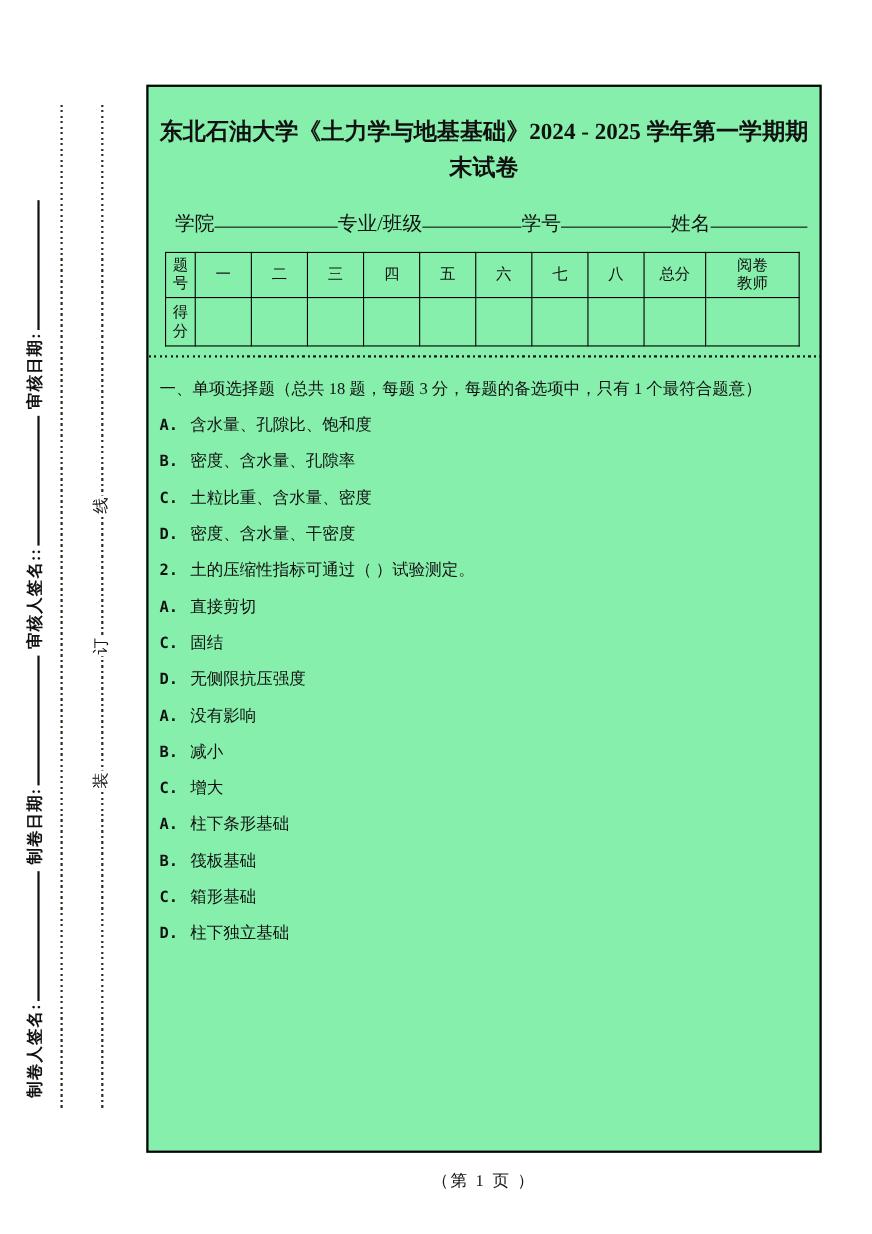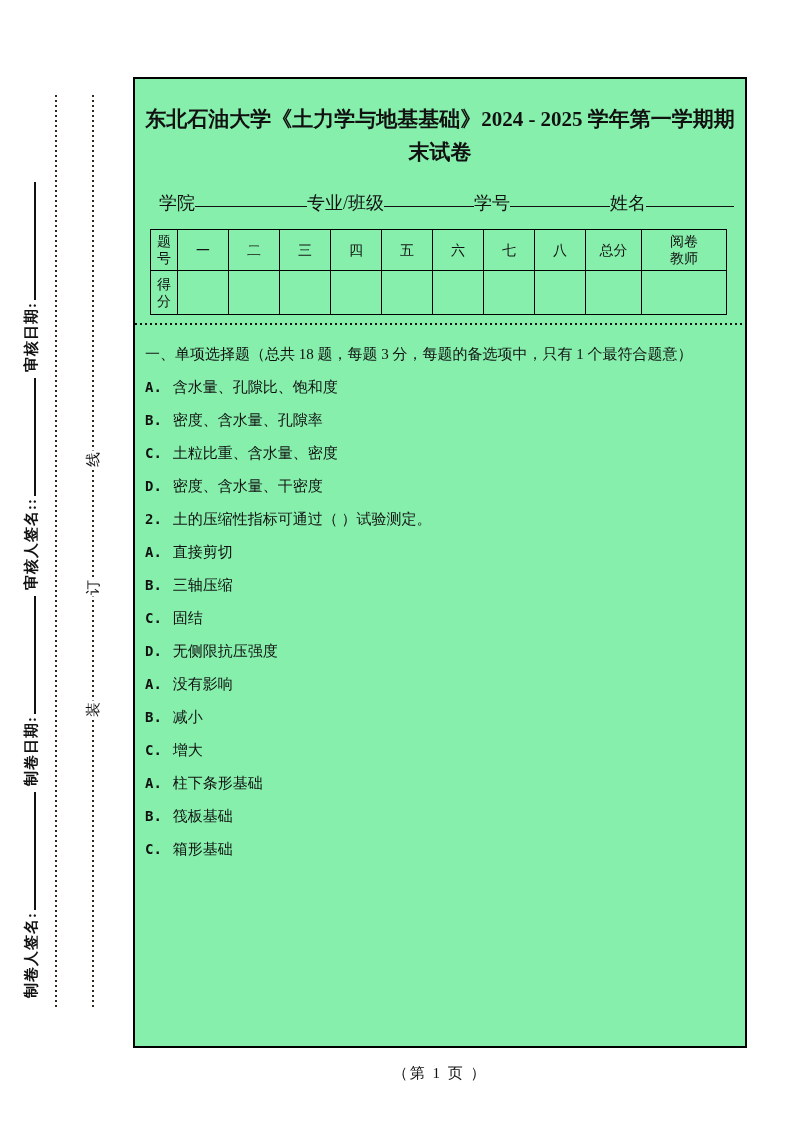--- a/index.html
+++ b/index.html
@@ -153,28 +153,28 @@
   <div class="qarea">
     <p class="ln">一、单项选择题（总共 18 题，每题 3 分，每题的备选项中，只有 1 个最符合题意）</p>
 
     <p class="ln"><span class="okey">A.</span><span>含水量、孔隙比、饱和度</span></p>
     <p class="ln"><span class="okey">B.</span><span>密度、含水量、孔隙率</span></p>
     <p class="ln"><span class="okey">C.</span><span>土粒比重、含水量、密度</span></p>
     <p class="ln"><span class="okey">D.</span><span>密度、含水量、干密度</span></p>
 
     <p class="ln"><span class="qnum">2.</span><span>土的压缩性指标可通过（  ）试验测定。</span></p>
     <p class="ln"><span class="okey">A.</span><span>直接剪切</span></p>
-    <p class="ln"><span class="okey">B.</span><span>三轴压缩</span></p>
     <p class="ln"><span class="okey">C.</span><span>固结</span></p>
     <p class="ln"><span class="okey">D.</span><span>无侧限抗压强度</span></p>
 
     <p class="ln"><span class="okey">A.</span><span>没有影响</span></p>
     <p class="ln"><span class="okey">B.</span><span>减小</span></p>
     <p class="ln"><span class="okey">C.</span><span>增大</span></p>
 
     <p class="ln"><span class="okey">A.</span><span>柱下条形基础</span></p>
     <p class="ln"><span class="okey">B.</span><span>筏板基础</span></p>
     <p class="ln"><span class="okey">C.</span><span>箱形基础</span></p>
+    <p class="ln"><span class="okey">D.</span><span>柱下独立基础</span></p>
   </div>
 
 </div>
 
 <div class="footer">（第 1 页 ）</div>
 
 </body></html>

